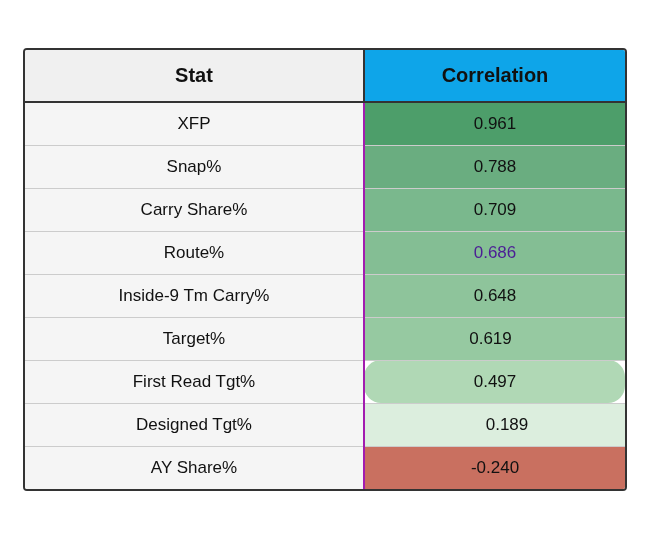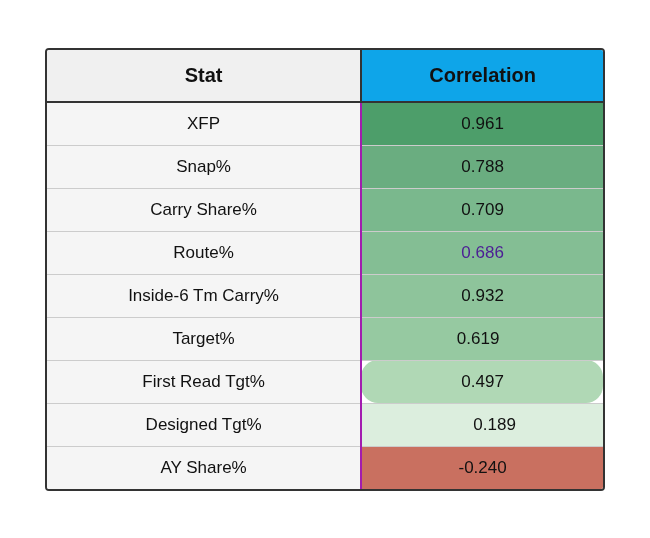--- a/index.html
+++ b/index.html
@@ -15,21 +15,21 @@
       align-items: center;
       justify-content: center;
       background: #ffffff;
       font-family: Arial, sans-serif;
     }
 
     .table-container {
       border: 2px solid #333;
       border-radius: 4px;
       overflow: hidden;
-      width: 560px;
+      width: 604px;
     }
 
     table {
       width: 100%;
       border-collapse: collapse;
     }
 
     thead tr th {
       padding: 14px 20px;
       font-size: 20px;
@@ -92,22 +92,22 @@
         </tr>
         <tr>
           <td>Carry Share%</td>
           <td style="background-color: rgb(122, 184, 141); color: rgb(17, 17, 17);">0.709</td>
         </tr>
         <tr>
           <td>Route%</td>
           <td style="background-color: rgb(132, 190, 148); color: #4c1d95;">0.686</td>
         </tr>
         <tr>
-          <td>Inside-6 Tm Carry%</td>
-          <td style="background-color: rgb(142, 196, 155); color: rgb(17, 17, 17);">0.932</td>
+          <td>Inside-9 Tm Carry%</td>
+          <td style="background-color: rgb(142, 196, 155); color: rgb(17, 17, 17);">0.648</td>
         </tr>
         <tr>
           <td>Target%</td>
           <td style="background-color: rgb(150, 201, 161); color: rgb(17, 17, 17); padding-left: 11px;">0.619</td>
         </tr>
         <tr>
           <td>First Read Tgt%</td>
           <td style="background-color: rgb(176, 216, 181); color: rgb(17, 17, 17); border-radius: 17px;">0.497</td>
         </tr>
         <tr>

